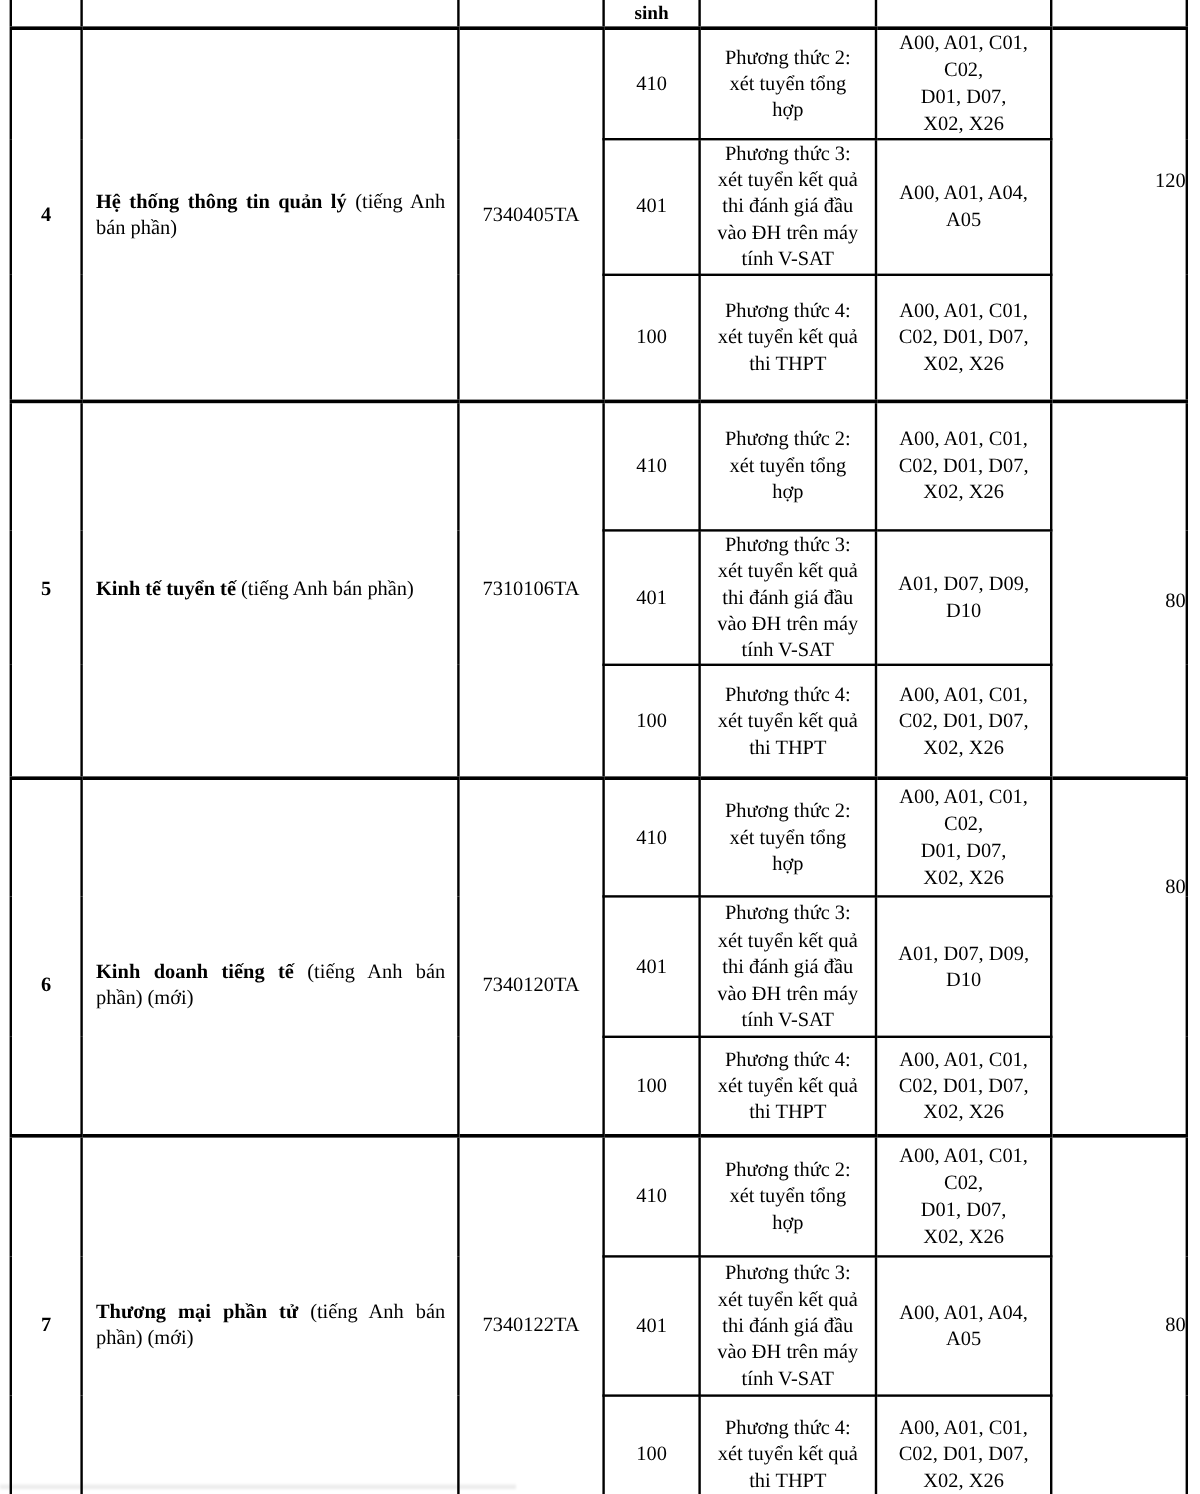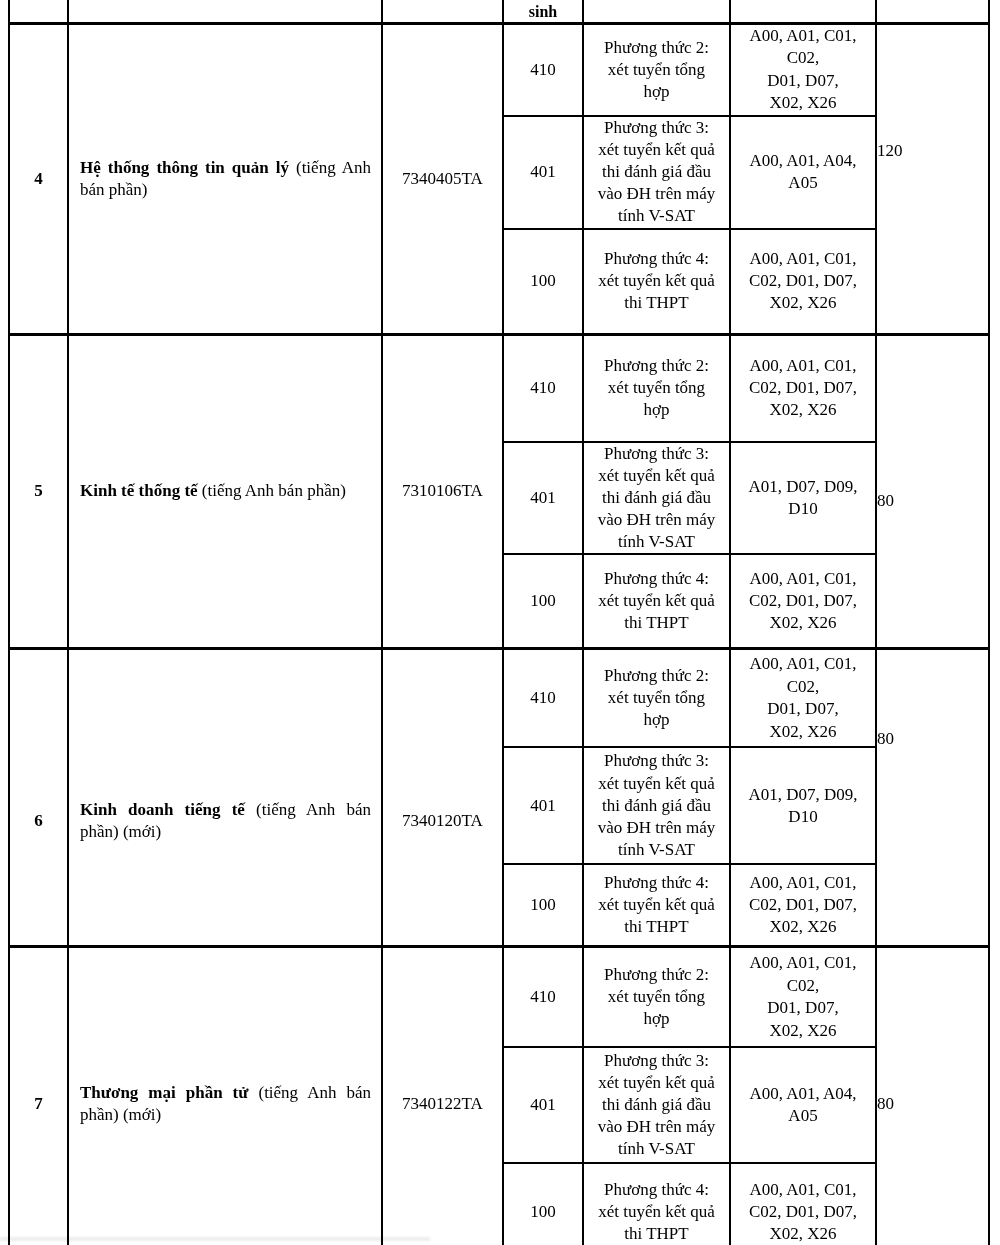--- a/index.html
+++ b/index.html
@@ -40,21 +40,21 @@
     padding: 0 10px 0 11px;
   }
   .name-cell .nb { font-weight: bold; }
   .desc-cell, .combos-cell { white-space: pre-line; padding: 0 3px; }
   .combos-cell { line-height: 1.3; }
   .combos-wide { line-height: 1.32; }
   .quota-cell { position: relative; padding: 0; }
   .quota-val {
     position: absolute; left: 0; right: 0;
     transform: translateY(-50%);
-    text-align: left;
+    text-align: right;
   }
   .qg0 { top: 41%; }
   .qg1 { top: 53%; }
   .qg2 { top: 30%; }
   .qg3 { top: 50%; }
   
   .shift { transform: translateY(23px); }
   
   .r4a td { height: 86px; }  .r4b td { height: 111px; } .r4c td { height: 103px; }
   .r5a td { height: 105px; } .r5b td { height: 110px; } .r5c td { height: 92px; }
@@ -134,21 +134,21 @@
     <td class="combos-cell">A00, A01, C01,
 C02, D01, D07,
 X02, X26</td>
   </tr>
 
   <tr class="group-start r5a">
     <td class="stt-cell" rowspan="3">
           <div>5</div>
         </td>
     <td class="name-cell" rowspan="3">
-          <div><span class="nb">Kinh tế thống tế</span> <span>(tiếng Anh bán phần)</span></div>
+          <div><span class="nb">Kinh tế tuyển tế</span> <span>(tiếng Anh bán phần)</span></div>
         </td>
     <td rowspan="3">
           <div>7310106TA</div>
         </td>
     <td>410</td>
     <td class="desc-cell">Phương thức 2:
 xét tuyển tổng
 hợp</td>
     <td class="combos-cell">A00, A01, C01,
 C02, D01, D07,

